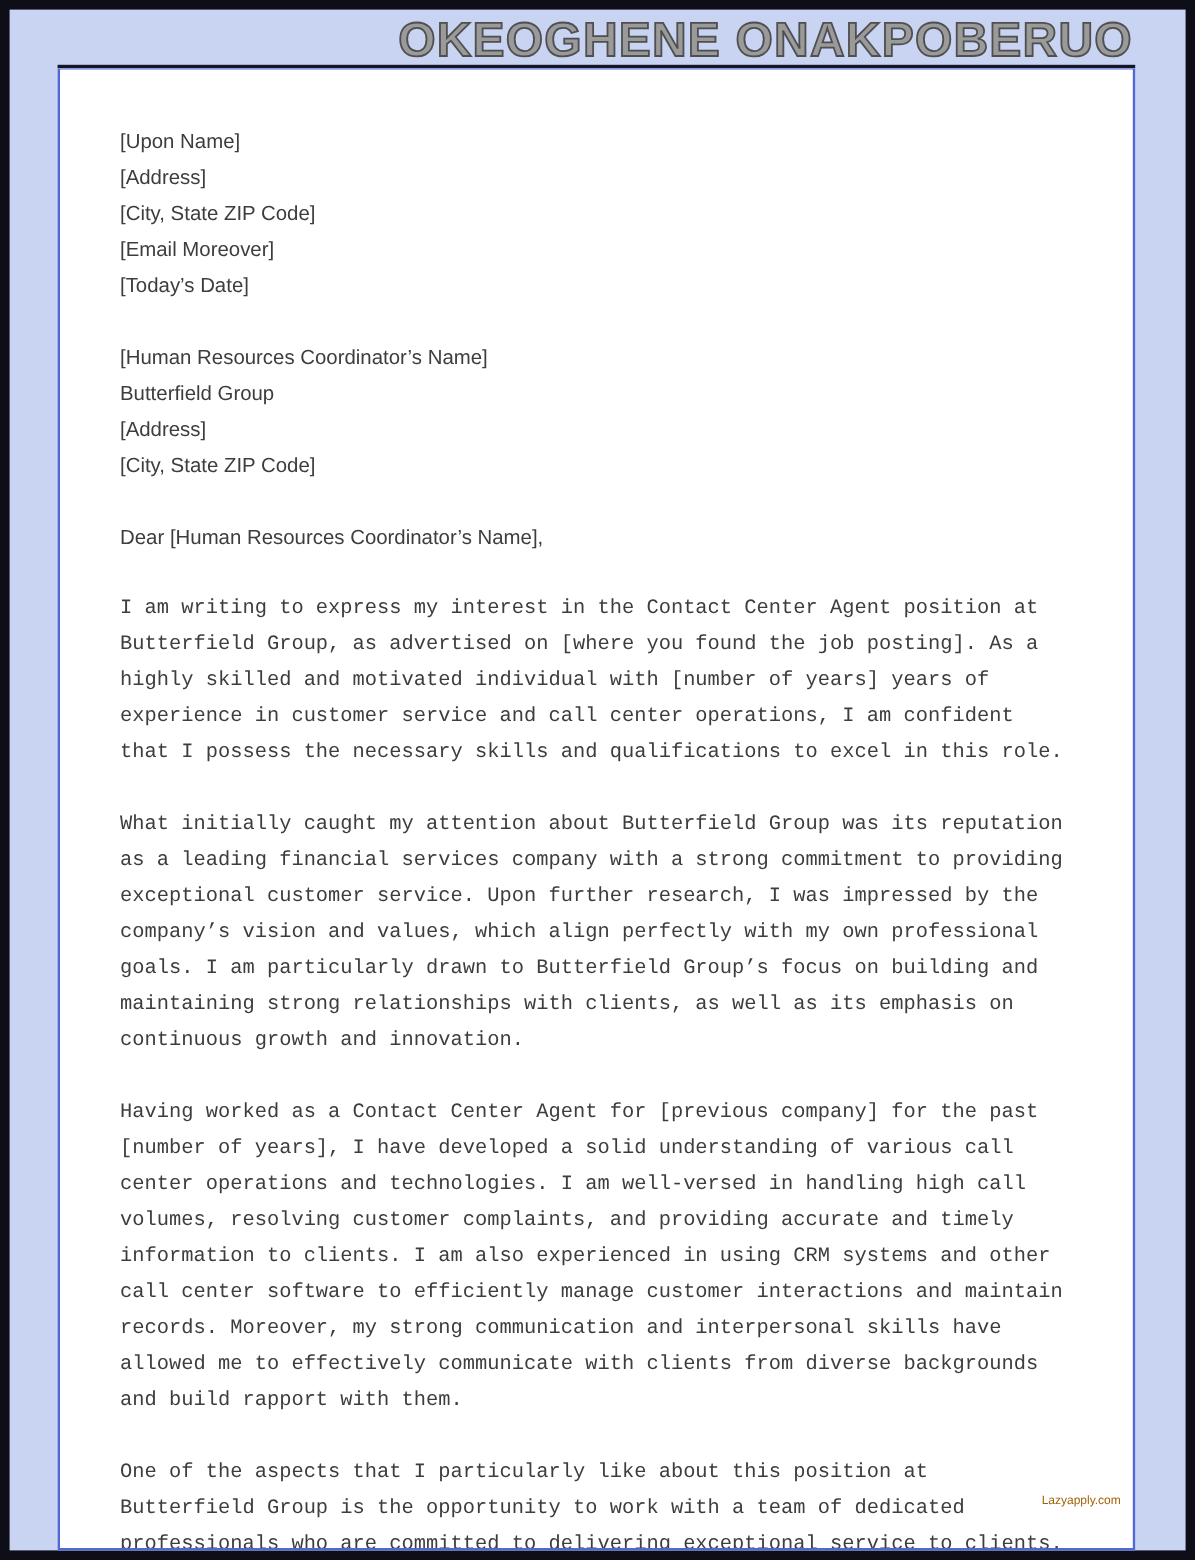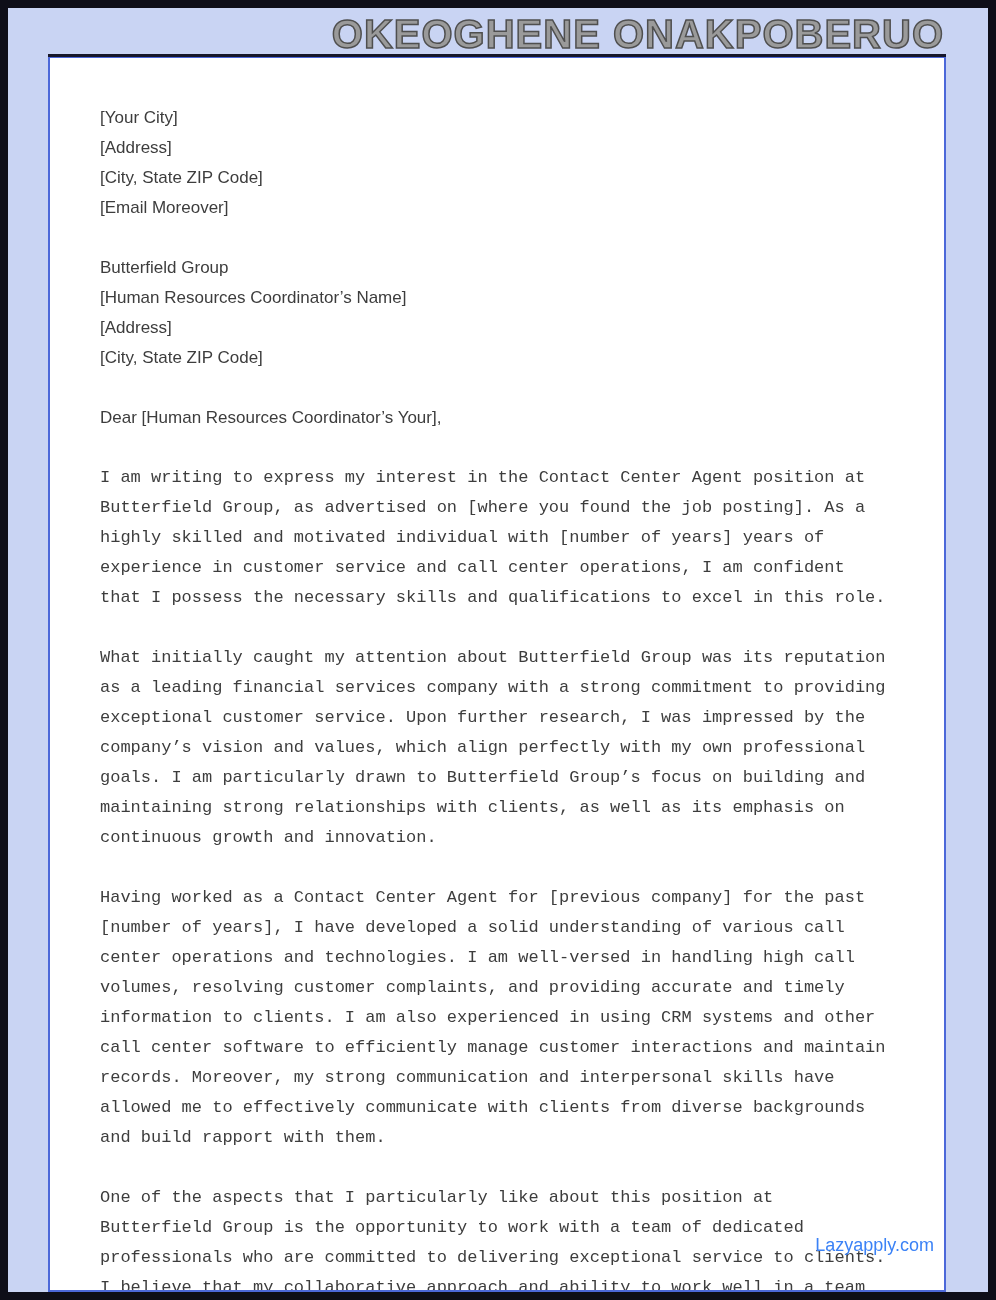--- a/index.html
+++ b/index.html
@@ -54,55 +54,56 @@
     font-size: 17px;
     line-height: 30px;
   }
   .block { margin-bottom: 30px; }
   .block p { margin: 0; }
   .para { margin-bottom: 30px; font-family: Liberation Mono, monospace; }
   .watermark {
     position: absolute;
     right: 10px;
     bottom: 34px;
-    font-size: 18px;
-    color: #3b82f6;
+    font-size: 10px;
+    color: #a16207;
     background: transparent;
   }
 </style>
 </head>
 <body>
 
 <div class="frame">
 
   <div class="header">
     <div class="header-title">OKEOGHENE ONAKPOBERUO</div>
   </div>
 
   <div class="rule"></div>
 
   <div class="sheet">
     <div class="letter">
 
       <div class="block">
-        <p>[Your City]</p>
+        <p>[Upon Name]</p>
         <p>[Address]</p>
         <p>[City, State ZIP Code]</p>
         <p>[Email Moreover]</p>
+        <p>[Today’s Date]</p>
       </div>
 
       <div class="block">
+        <p>[Human Resources Coordinator’s Name]</p>
         <p>Butterfield Group</p>
-        <p>[Human Resources Coordinator’s Name]</p>
         <p>[Address]</p>
         <p>[City, State ZIP Code]</p>
       </div>
 
       <div class="block">
-        <p>Dear [Human Resources Coordinator’s Your],</p>
+        <p>Dear [Human Resources Coordinator’s Name],</p>
       </div>
 
       <p class="para">I am writing to express my interest in the Contact Center Agent position at Butterfield Group, as advertised on [where you found the job posting]. As a highly skilled and motivated individual with [number of years] years of experience in customer service and call center operations, I am confident that I possess the necessary skills and qualifications to excel in this role.</p>
       <p class="para">What initially caught my attention about Butterfield Group was its reputation as a leading financial services company with a strong commitment to providing exceptional customer service. Upon further research, I was impressed by the company’s vision and values, which align perfectly with my own professional goals. I am particularly drawn to Butterfield Group’s focus on building and maintaining strong relationships with clients, as well as its emphasis on continuous growth and innovation.</p>
       <p class="para">Having worked as a Contact Center Agent for [previous company] for the past [number of years], I have developed a solid understanding of various call center operations and technologies. I am well-versed in handling high call volumes, resolving customer complaints, and providing accurate and timely information to clients. I am also experienced in using CRM systems and other call center software to efficiently manage customer interactions and maintain records. Moreover, my strong communication and interpersonal skills have allowed me to effectively communicate with clients from diverse backgrounds and build rapport with them.</p>
       <p class="para">One of the aspects that I particularly like about this position at Butterfield Group is the opportunity to work with a team of dedicated professionals who are committed to delivering exceptional service to clients. I believe that my collaborative approach and ability to work well in a team environment make me an ideal fit for your company culture. Additionally, I am highly adaptable and able to quickly learn new processes and</p>
 
     </div>
 
     <div class="watermark">Lazyapply.com</div>

